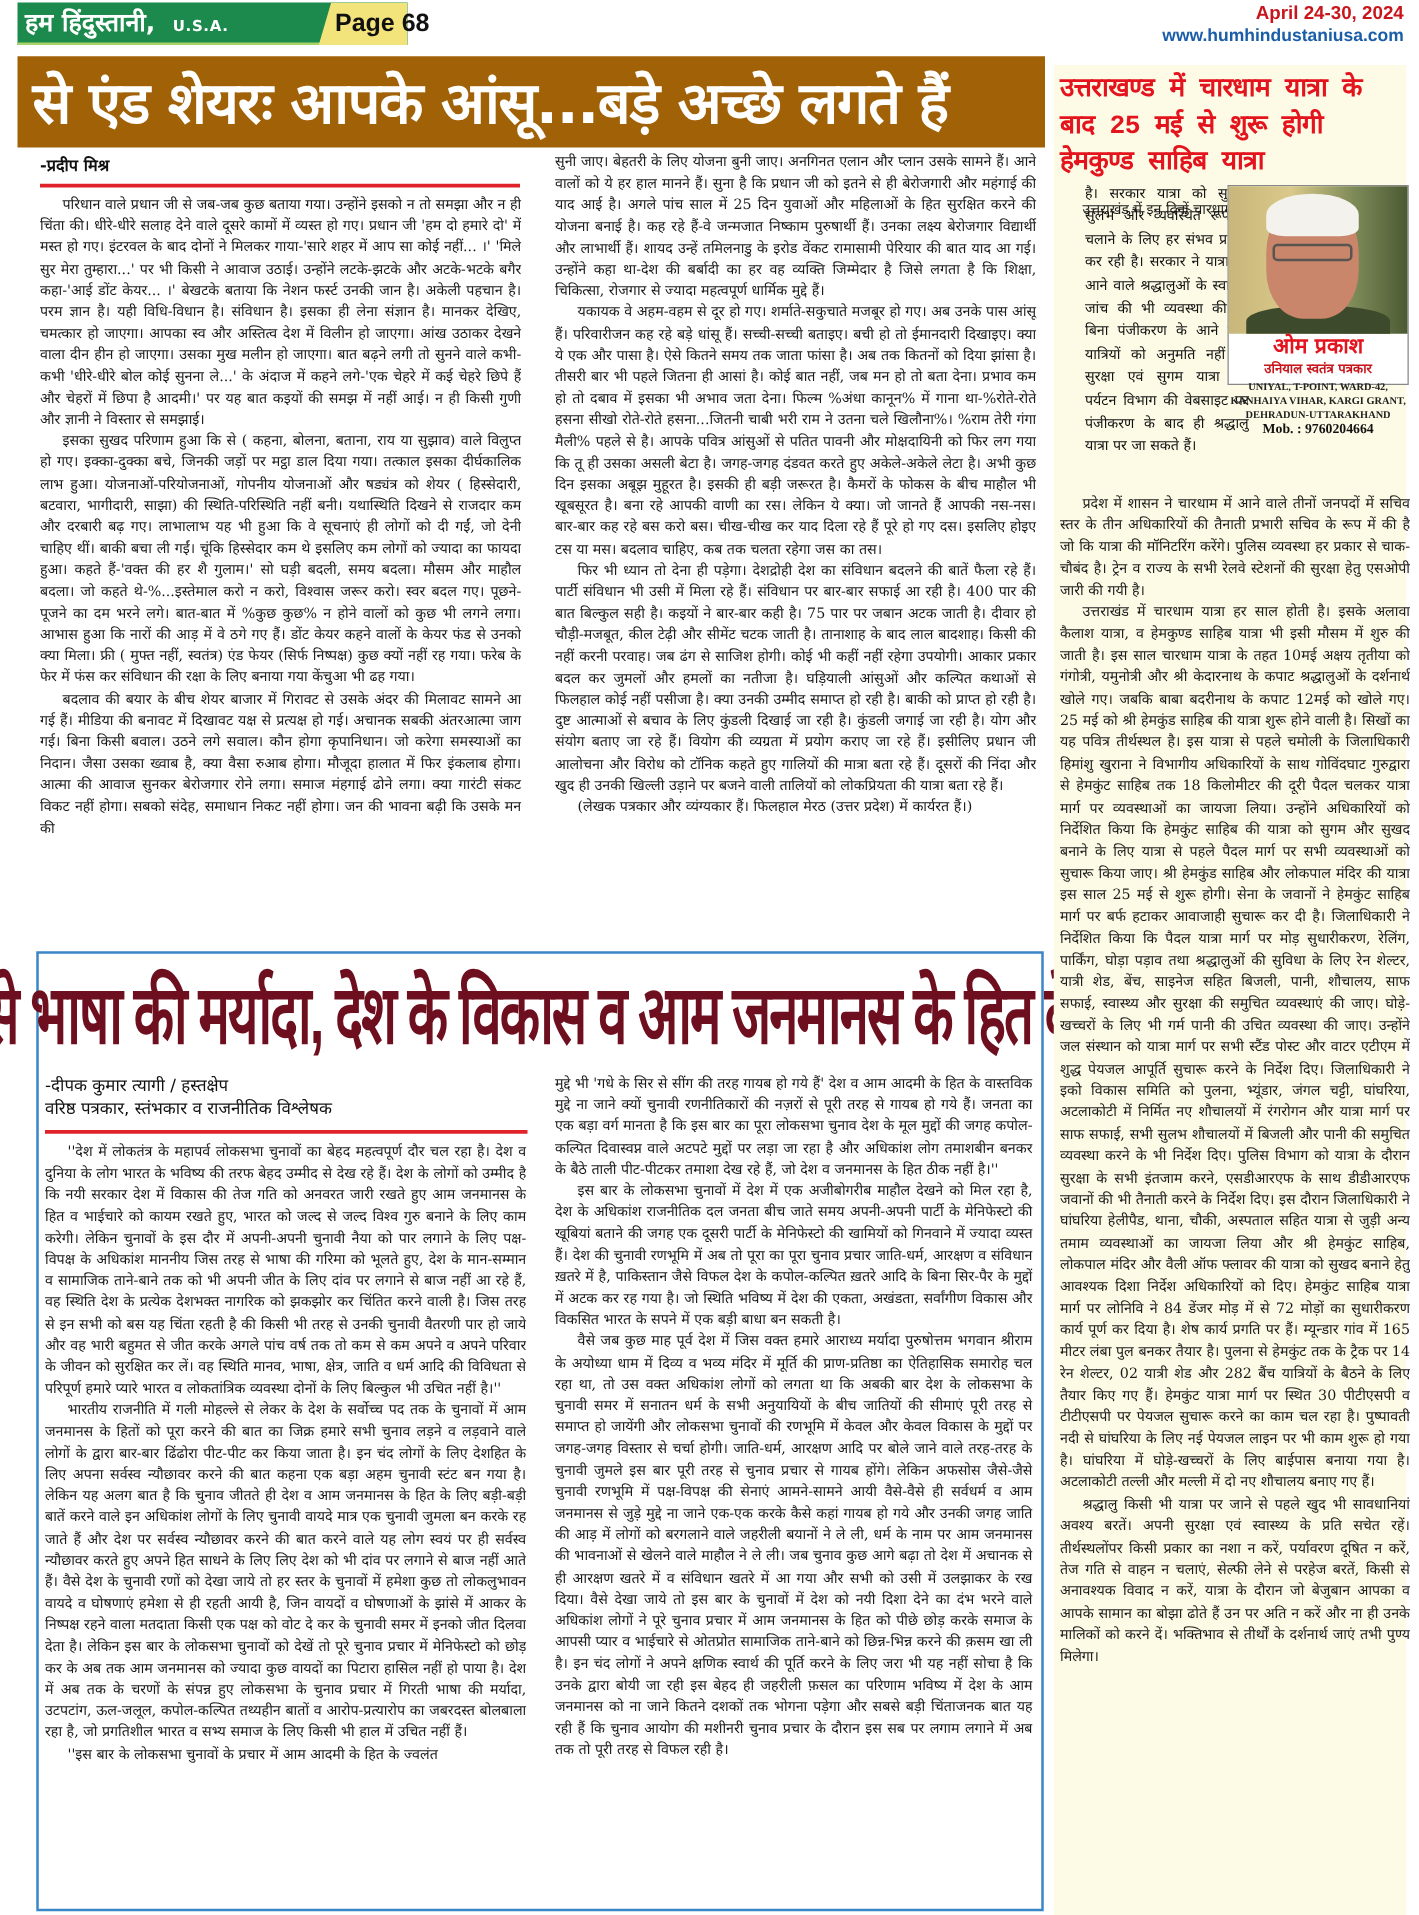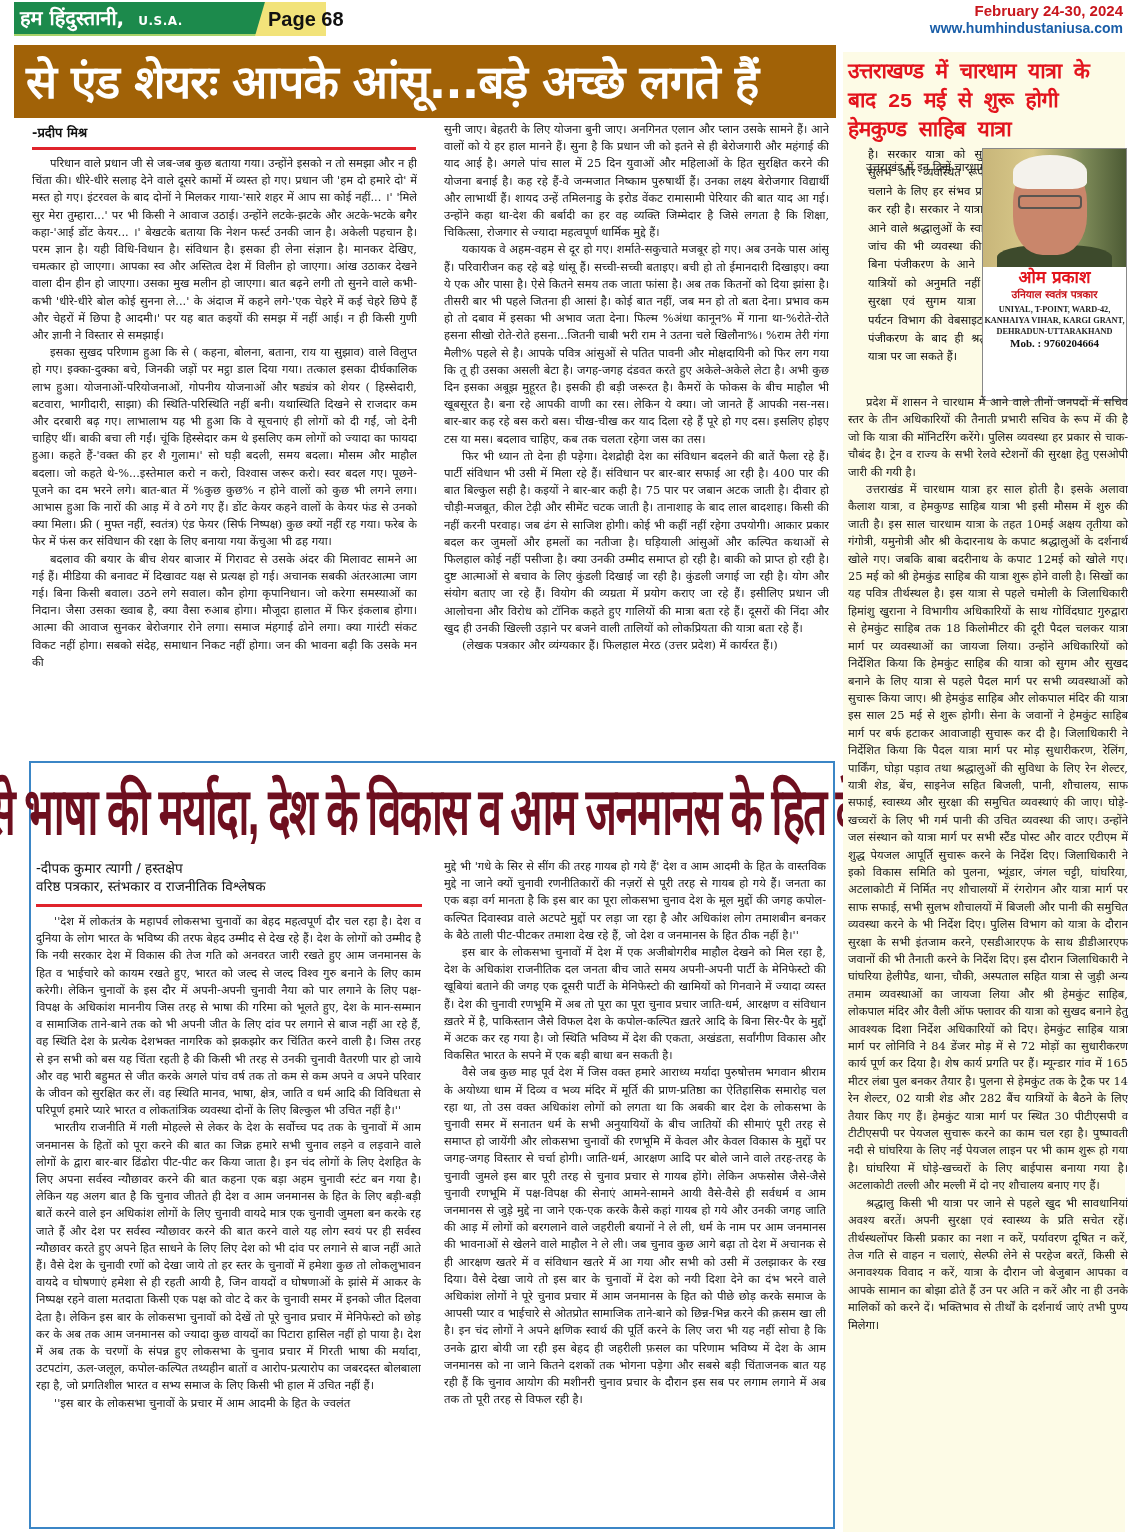--- a/index.html
+++ b/index.html
@@ -37,41 +37,41 @@
 
   
   .side-bg { position: absolute; left: 843px; top: 52px; width: 282px; height: 1480px; background: #fdfbe6; }
   .side-head { position: absolute; left: 848px; top: 58px; width: 280px; font-family: Liberation Mono, monospace; font-weight: bold; font-size: 21px; line-height: 29px; color: #e3141d; letter-spacing: -0.5px; }
   .side-col { position: absolute; left: 848px; width: 280px; font-family: "DejaVu Serif", "Liberation Serif", serif; font-size: 11.4px; line-height: 17.4px; text-align: justify; color: #1a1a1a; margin-top: 32px; }
   .side-intro { top: 127px; text-indent: 18px; }
   .side-wrap { position: absolute; left: 848px; top: 145px; width: 131px; font-family: "DejaVu Serif", "Liberation Serif", serif; font-size: 11.4px; line-height: 18.4px; text-align: justify; margin-left: 20px; }
   .side-main { top: 362px; height: 1166px; overflow: hidden; }
   .side-main p { text-indent: 18px; }
 
-  .photo-card { position: absolute; left: 982px; top: 148px; width: 145px; height: 253px; border: 1px solid #888; background: #fff; }
+  .photo-card { position: absolute; left: 982px; top: 148px; width: 145px; height: 160px; border: 1px solid #888; background: #fff; }
   .photo { position: absolute; left: 0; top: 0; width: 143px; height: 118px; overflow: hidden; background: linear-gradient(90deg, #c8b67a 0%, #d9c98a 35%, #7d8a58 70%, #4c5a34 100%); }
   .photo .face { position: absolute; left: 30px; top: 10px; width: 74px; height: 96px; border-radius: 45% 45% 40% 40%; background: #c9866b; }
   .photo .hair { position: absolute; left: 30px; top: 6px; width: 74px; height: 34px; border-radius: 50% 50% 20% 20%; background: #f4f2ec; }
   .photo .glasses { position: absolute; left: 35px; top: 46px; width: 64px; height: 14px; border: 2px solid #5a5550; border-radius: 4px; }
   .photo .shirt { position: absolute; left: 14px; top: 96px; width: 115px; height: 30px; border-radius: 40% 40% 0 0; background: #3d4a2c; }
   .photo-name { position: absolute; left: 0; top: 118px; width: 143px; text-align: center; color: #e3141d; font-weight: bold; font-size: 17px; line-height: 20px; }
   .photo-role { position: absolute; left: 0; top: 138px; width: 143px; text-align: center; color: #c8161d; font-weight: bold; font-size: 10.5px; }
   .photo-addr { position: absolute; left: 0; top: 155px; width: 143px; text-align: center; font-family: "Liberation Serif", serif; font-weight: bold; font-size: 8.3px; line-height: 11px; color: #222; }
   .photo-mob { position: absolute; left: 0; top: 188px; width: 143px; text-align: center; font-family: "Liberation Serif", serif; font-weight: bold; font-size: 11px; color: #111; }
 </style>
 </head>
 <body>
 
 <div class="mast-bar"></div>
 <div class="mast-title">
   <span>हम हिंदुस्तानी,</span><span class="usa">U.S.A.</span>
 </div>
 <div class="page-tab"></div>
 <div class="page-label">Page 68</div>
-<div class="mast-date">February 24-30, 2024</div>
+<div class="mast-date">April 24-30, 2024</div>
 <div class="mast-url">www.humhindustaniusa.com</div>
 
 <div class="a1-head">
   <h1>से एंड शेयरः आपके आंसू...बड़े अच्छे लगते हैं</h1>
 </div>
 <div class="a1-byline">-प्रदीप मिश्र</div>
 <div class="a1-rule"></div>
 
 <div class="col a1-col1">
   <p>परिधान वाले प्रधान जी से जब-जब कुछ बताया गया। उन्होंने इसको न तो समझा और न ही चिंता की। धीरे-धीरे सलाह देने वाले दूसरे कामों में व्यस्त हो गए। प्रधान जी 'हम दो हमारे दो' में मस्त हो गए। इंटरवल के बाद दोनों ने मिलकर गाया-'सारे शहर में आप सा कोई नहीं... ।' 'मिले सुर मेरा तुम्हारा...' पर भी किसी ने आवाज उठाई। उन्होंने लटके-झटके और अटके-भटके बगैर कहा-'आई डोंट केयर... ।' बेखटके बताया कि नेशन फर्स्ट उनकी जान है। अकेली पहचान है। परम ज्ञान है। यही विधि-विधान है। संविधान है। इसका ही लेना संज्ञान है। मानकर देखिए, चमत्कार हो जाएगा। आपका स्व और अस्तित्व देश में विलीन हो जाएगा। आंख उठाकर देखने वाला दीन हीन हो जाएगा। उसका मुख मलीन हो जाएगा। बात बढ़ने लगी तो सुनने वाले कभी-कभी 'धीरे-धीरे बोल कोई सुनना ले...' के अंदाज में कहने लगे-'एक चेहरे में कई चेहरे छिपे हैं और चेहरों में छिपा है आदमी।' पर यह बात कइयों की समझ में नहीं आई। न ही किसी गुणी और ज्ञानी ने विस्तार से समझाई।</p>

